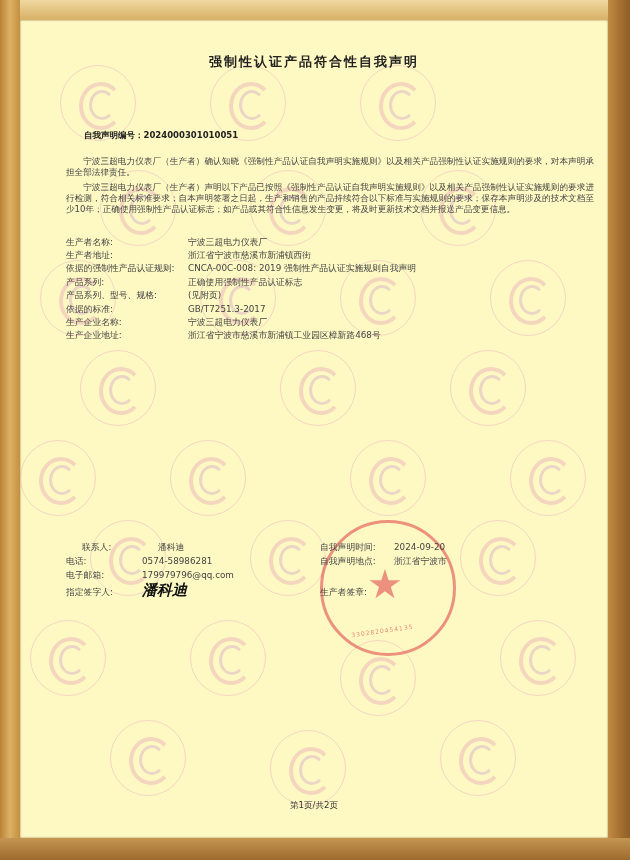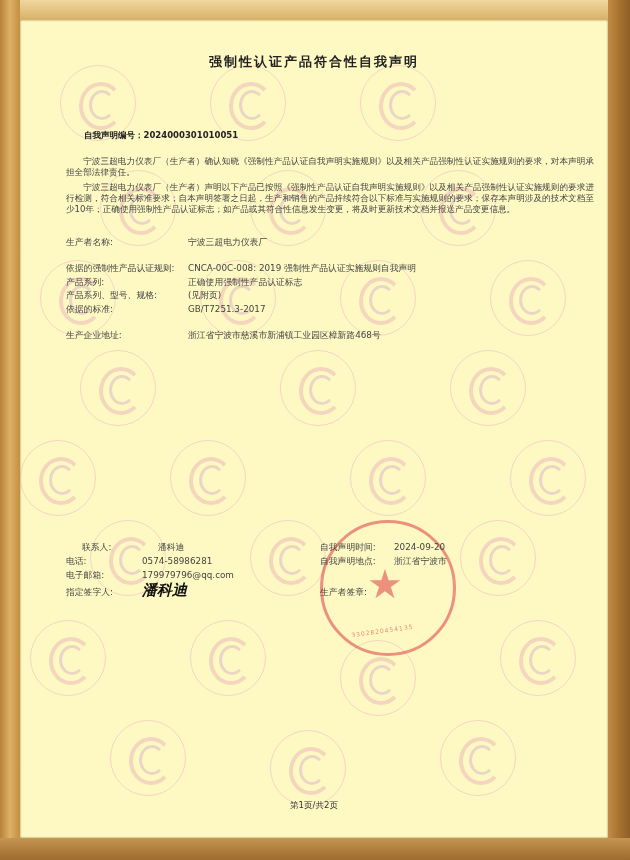--- a/index.html
+++ b/index.html
@@ -80,24 +80,26 @@
 
 
   <div class="serial">
     <span>自我声明编号：</span><span>2024000301010051</span>
   </div>
 
   <div class="para" style="top:136px">宁波三超电力仪表厂（生产者）确认知晓《强制性产品认证自我声明实施规则》以及相关产品强制性认证实施规则的要求，对本声明承担全部法律责任。</div>
   <div class="para" style="top:162px">宁波三超电力仪表厂（生产者）声明以下产品已按照《强制性产品认证自我声明实施规则》以及相关产品强制性认证实施规则的要求进行检测，符合相关标准要求；自本声明签署之日起，生产和销售的产品持续符合以下标准与实施规则的要求；保存本声明涉及的技术文档至少10年；正确使用强制性产品认证标志；如产品或其符合性信息发生变更，将及时更新技术文档并报送产品变更信息。</div>
 
   <div class="row" style="top:216px"><span class="k">生产者名称:</span><span class="v">宁波三超电力仪表厂</span></div>
+  <div class="row" style="top:229px"><span class="k">生产者地址:</span><span class="v">浙江省宁波市慈溪市新浦镇西街</span></div>
   <div class="row" style="top:242px"><span class="k">依据的强制性产品认证规则:</span><span class="v">CNCA-00C-008: 2019  强制性产品认证实施规则自我声明</span></div>
   <div class="row" style="top:256px"><span class="k">产品系列:</span><span class="v">正确使用强制性产品认证标志</span></div>
   <div class="row" style="top:269px"><span class="k">产品系列、型号、规格:</span><span class="v">(见附页)</span></div>
   <div class="row" style="top:283px"><span class="k">依据的标准:</span><span class="v">GB/T7251.3-2017</span></div>
+  <div class="row" style="top:296px"><span class="k">生产企业名称:</span><span class="v">宁波三超电力仪表厂</span></div>
   <div class="row" style="top:309px"><span class="k">生产企业地址:</span><span class="v">浙江省宁波市慈溪市新浦镇工业园区樟新路468号</span></div>
 
   <div class="seal">
     <div class="seal-star">★</div>
     <div class="seal-num">3302820454135</div>
   </div>
 
   <div class="crow" style="left:62px;top:521px"><span class="k">联系人:</span><span>潘科迪</span></div>
   <div class="crow" style="left:46px;top:535px"><span class="k">电话:</span><span>0574-58986281</span></div>
   <div class="crow" style="left:46px;top:549px"><span class="k">电子邮箱:</span><span>179979796@qq.com</span></div>

